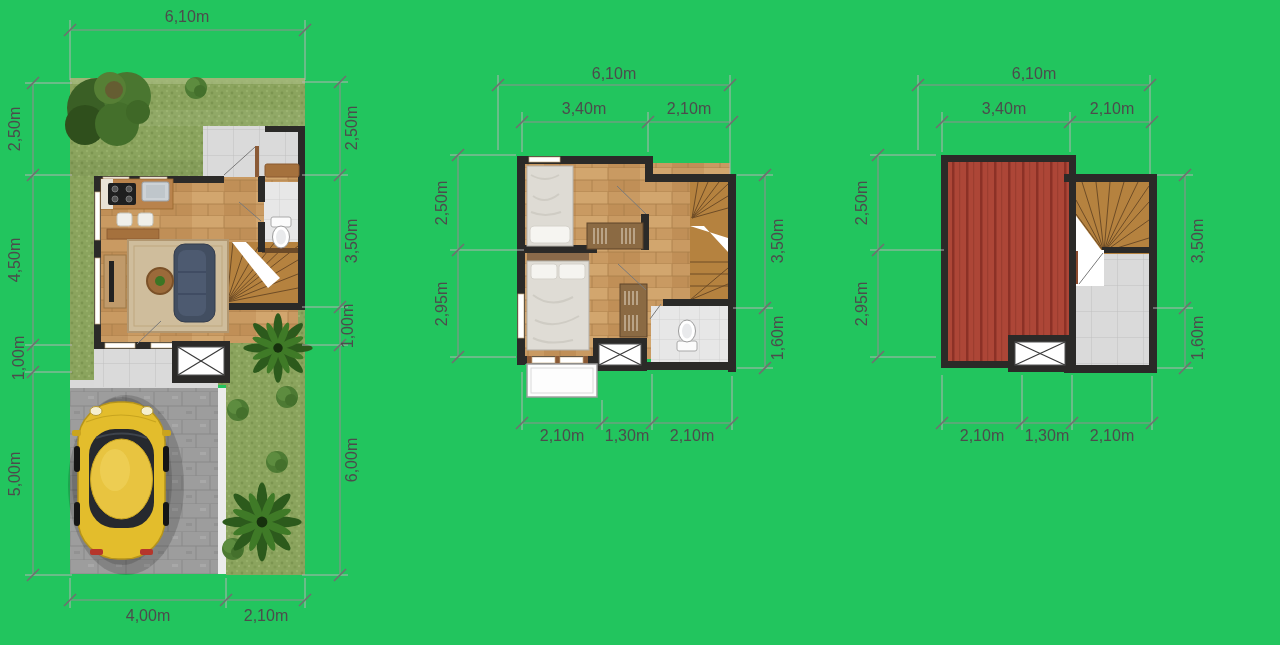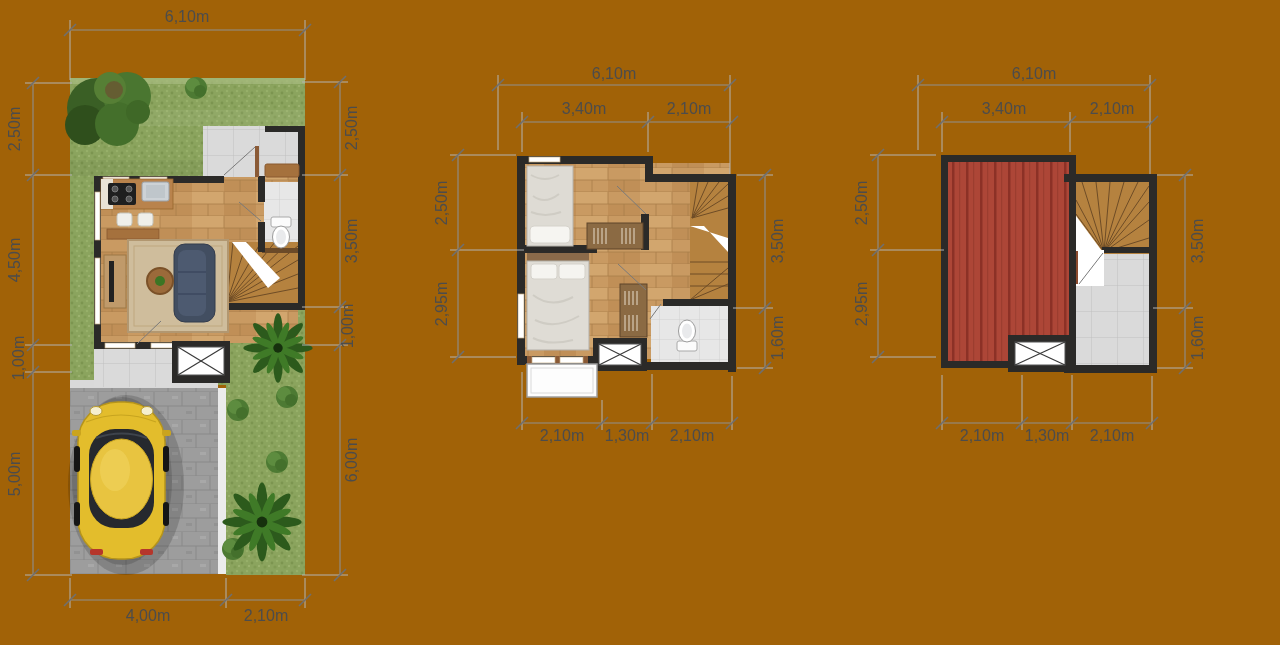--- a/index.html
+++ b/index.html
@@ -1,16 +1,16 @@
 <!DOCTYPE html>
 <html><head>
 <meta charset="utf-8">
 <style>
   html,body{margin:0;padding:0;background:#fff;}
-  #stage{position:relative;width:1280px;height:645px;background:#a16207;overflow:hidden;
+  #stage{position:relative;width:1280px;height:645px;background:#22c55e;overflow:hidden;
          font-family:"Liberation Sans", sans-serif;}
   svg text{font-family:"Liberation Sans", sans-serif;font-size:16px;fill:#4c4c4c;}
   .ext{stroke:#b3b3b3;stroke-width:1;}
   .dim{stroke:#8f8f8f;stroke-width:1.1;}
   .tick{stroke:#6f6f6f;stroke-width:1.6;}
   .wall{fill:#2b2a28;}
   .win{fill:#ffffff;stroke:#c9ae84;stroke-width:0.7;}
   .swing{stroke:#7a7a7a;stroke-width:1;fill:none;}
   .fan{stroke:#6e4c26;stroke-width:1;fill:none;}
   .xline{stroke:#3a3a3a;stroke-width:1.2;}

